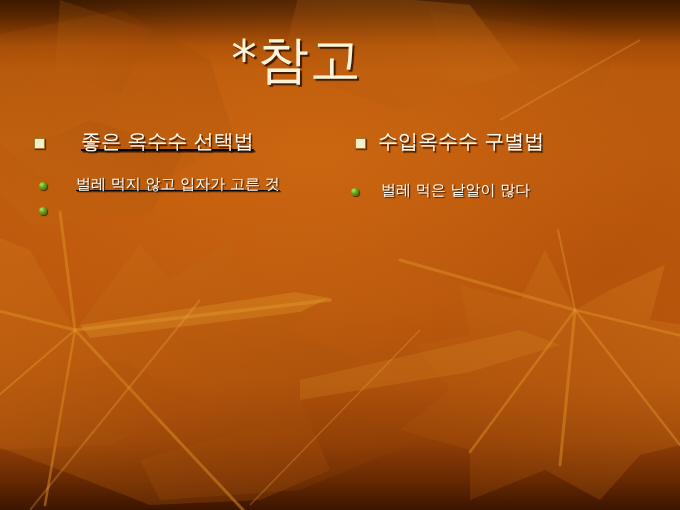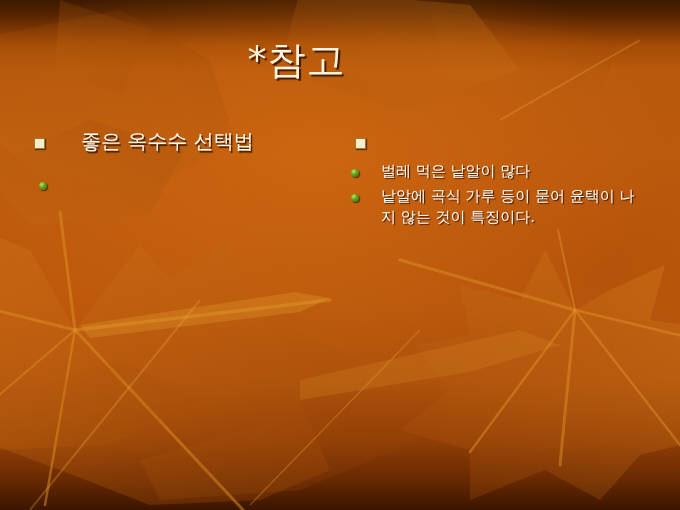--- a/index.html
+++ b/index.html
@@ -48,34 +48,34 @@
   }
   .leaves svg { display: block; width: 680px; height: 510px; }
 
   
   .title {
     position: absolute;
     top: 34px;
     left: 0;
     width: 593px;
     text-align: center;
-    font-size: 38px;
+    font-size: 51px;
     line-height: 52px;
     letter-spacing: 1px;
     color: #fdf3d8;
     text-shadow: 2px 2px 1px rgba(40,14,0,0.85);
     white-space: nowrap;
   }
 
   
   .col {
     position: absolute;
     top: 126px;
   }
-  .col-left  { left: 28px;  width: 310px; }
+  .col-left  { left: 28px;  width: 310px; text-decoration: underline; }
   .col-right { left: 345px; width: 312px; }
 
   .head-row {
     display: flex;
     align-items: flex-start;
   }
   .sq-bullet {
     width: 9px;
     height: 9px;
     background: #f6edcb;
@@ -94,21 +94,21 @@
     text-shadow: 1.5px 1.5px 1px rgba(40,14,0,0.85);
     white-space: nowrap;
   }
 
   .sub-list {
     margin: 0;
     padding: 0;
     list-style: none;
   }
   .col-left  .sub-list { margin-top: 18px; }
-  .col-right .sub-list { margin-top: 12px; }
+  .col-right .sub-list { margin-top: 24px; }
 
   .sub-item {
     display: flex;
     align-items: flex-start;
     margin-bottom: 4px;
   }
   .dot-bullet {
     flex: 0 0 auto;
     width: 8px;
     height: 8px;
@@ -211,33 +211,34 @@
   <div class="title">*참고</div>
 
   <div class="col col-left">
     <div class="head-row">
       <span class="sq-bullet"></span>
       <span class="head-text">좋은 옥수수 선택법</span>
     </div>
     <ul class="sub-list">
       <li class="sub-item">
         <span class="dot-bullet"></span>
+        <span class="sub-text">벌레 먹지 않고 입자가 고른 것</span>
+      </li>
+      <li class="sub-item">
+        <span class="dot-bullet"></span>
       </li>
     </ul>
   </div>
 
   <div class="col col-right">
     <div class="head-row">
       <span class="sq-bullet"></span>
+      <span class="head-text">수입옥수수 구별법</span>
     </div>
     <ul class="sub-list">
       <li class="sub-item">
         <span class="dot-bullet"></span>
         <span class="sub-text">벌레 먹은 낱알이 많다</span>
       </li>
-      <li class="sub-item">
-        <span class="dot-bullet"></span>
-        <span class="sub-text">낱알에 곡식 가루 등이 묻어 윤택이 나지 않는 것이 특징이다.</span>
-      </li>
     </ul>
   </div>
 
 </div>
 
 </body></html>

